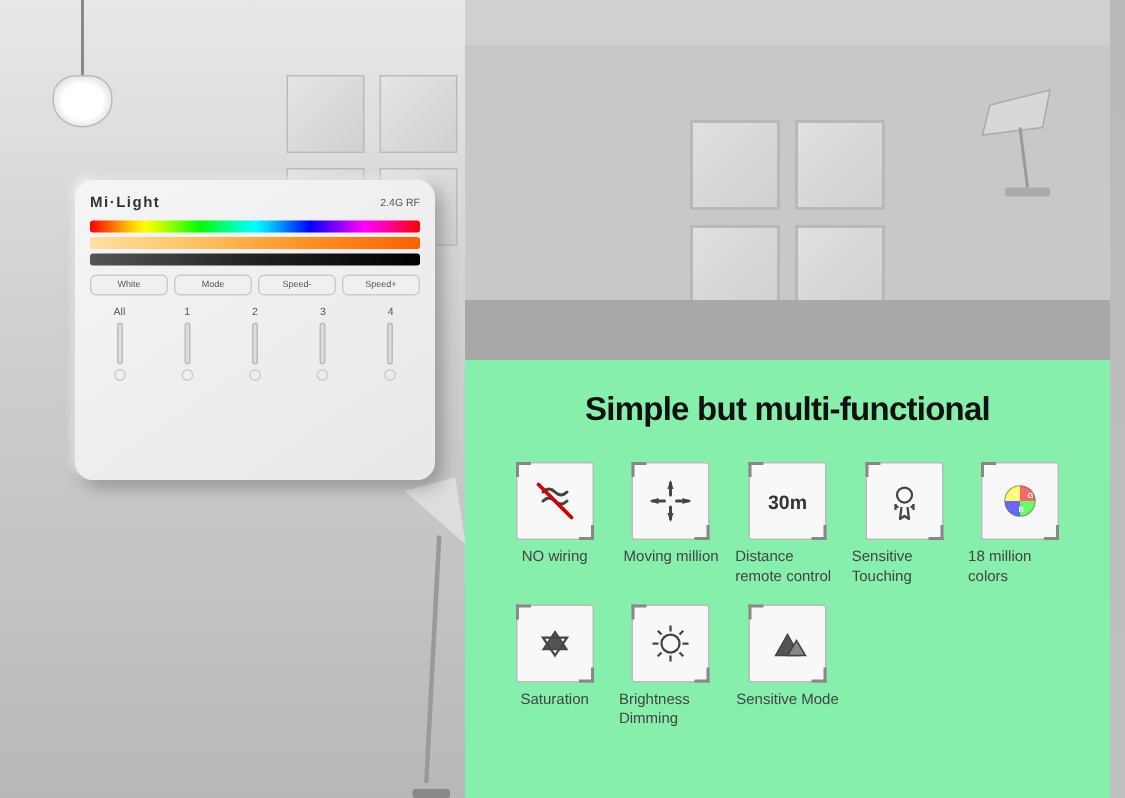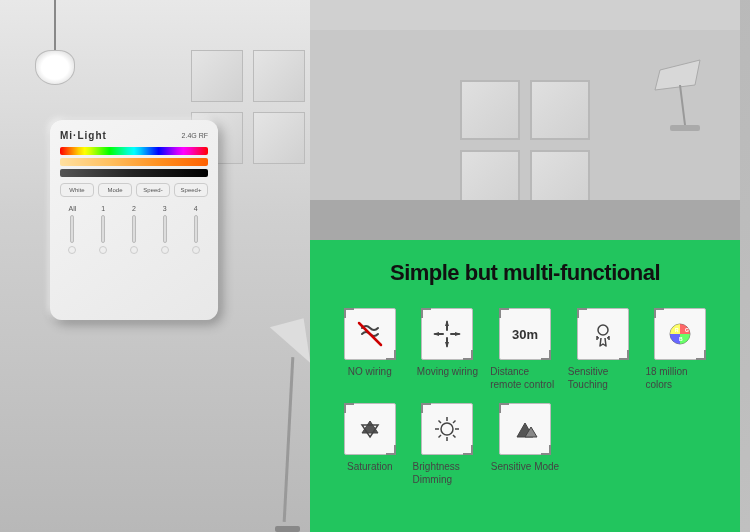--- a/index.html
+++ b/index.html
@@ -26,21 +26,21 @@
       left: 0; top: 0;
       width: 320px;
       height: 532px;
       background: linear-gradient(180deg, #e8e8e8 0%, #d0d0d0 40%, #b8b8b8 100%);
     }
 
     
     .controller {
       position: absolute;
       left: 50px; top: 120px;
-      width: 168px; height: 200px;
+      width: 240px; height: 200px;
       background: linear-gradient(145deg, #f5f5f5, #e8e8e8);
       border-radius: 12px;
       box-shadow: 4px 4px 12px rgba(0,0,0,0.3), -2px -2px 6px rgba(255,255,255,0.8);
       padding: 10px;
     }
     .controller-header {
       display: flex;
       justify-content: space-between;
       align-items: center;
       margin-bottom: 6px;
@@ -174,21 +174,21 @@
       gap: 10px;
     }
     .wall-frame {
       width: 60px; height: 60px;
       background: linear-gradient(135deg, #e0e0e0, #d0d0d0);
       border: 2px solid #b8b8b8;
     }
 
     .right-bottom {
       flex: 1;
-      background: #22c55e;
+      background: #86efac;
       padding: 20px 25px 15px 25px;
     }
 
     .section-title {
       text-align: center;
       font-size: 22px;
       font-weight: 900;
       color: #111;
       margin-bottom: 22px;
       letter-spacing: -0.5px;
@@ -383,21 +383,21 @@
             <line x1="16" y1="4" x2="16" y2="12" stroke="#444" stroke-width="2" stroke-linecap="round"></line>
             <polygon points="16,2 18,8 14,8" fill="#444"></polygon>
             <line x1="16" y1="20" x2="16" y2="28" stroke="#444" stroke-width="2" stroke-linecap="round"></line>
             <polygon points="16,30 18,24 14,24" fill="#444"></polygon>
             <line x1="4" y1="16" x2="12" y2="16" stroke="#444" stroke-width="2" stroke-linecap="round"></line>
             <polygon points="2,16 8,14 8,18" fill="#444"></polygon>
             <line x1="20" y1="16" x2="28" y2="16" stroke="#444" stroke-width="2" stroke-linecap="round"></line>
             <polygon points="30,16 24,14 24,18" fill="#444"></polygon>
           </svg>
         </div>
-        <span class="feature-label">Moving wiring</span>
+        <span class="feature-label">Moving million</span>
       </div>
 
       <div class="feature-item">
         <div class="feature-icon-box">
           <div style="display:flex;flex-direction:column;align-items:center;justify-content:center;width:100%;height:100%;">
             <span style="font-size:13px;font-weight:bold;color:#333;">30m</span>
           </div>
         </div>
         <span class="feature-label">Distance remote control</span>
       </div>

